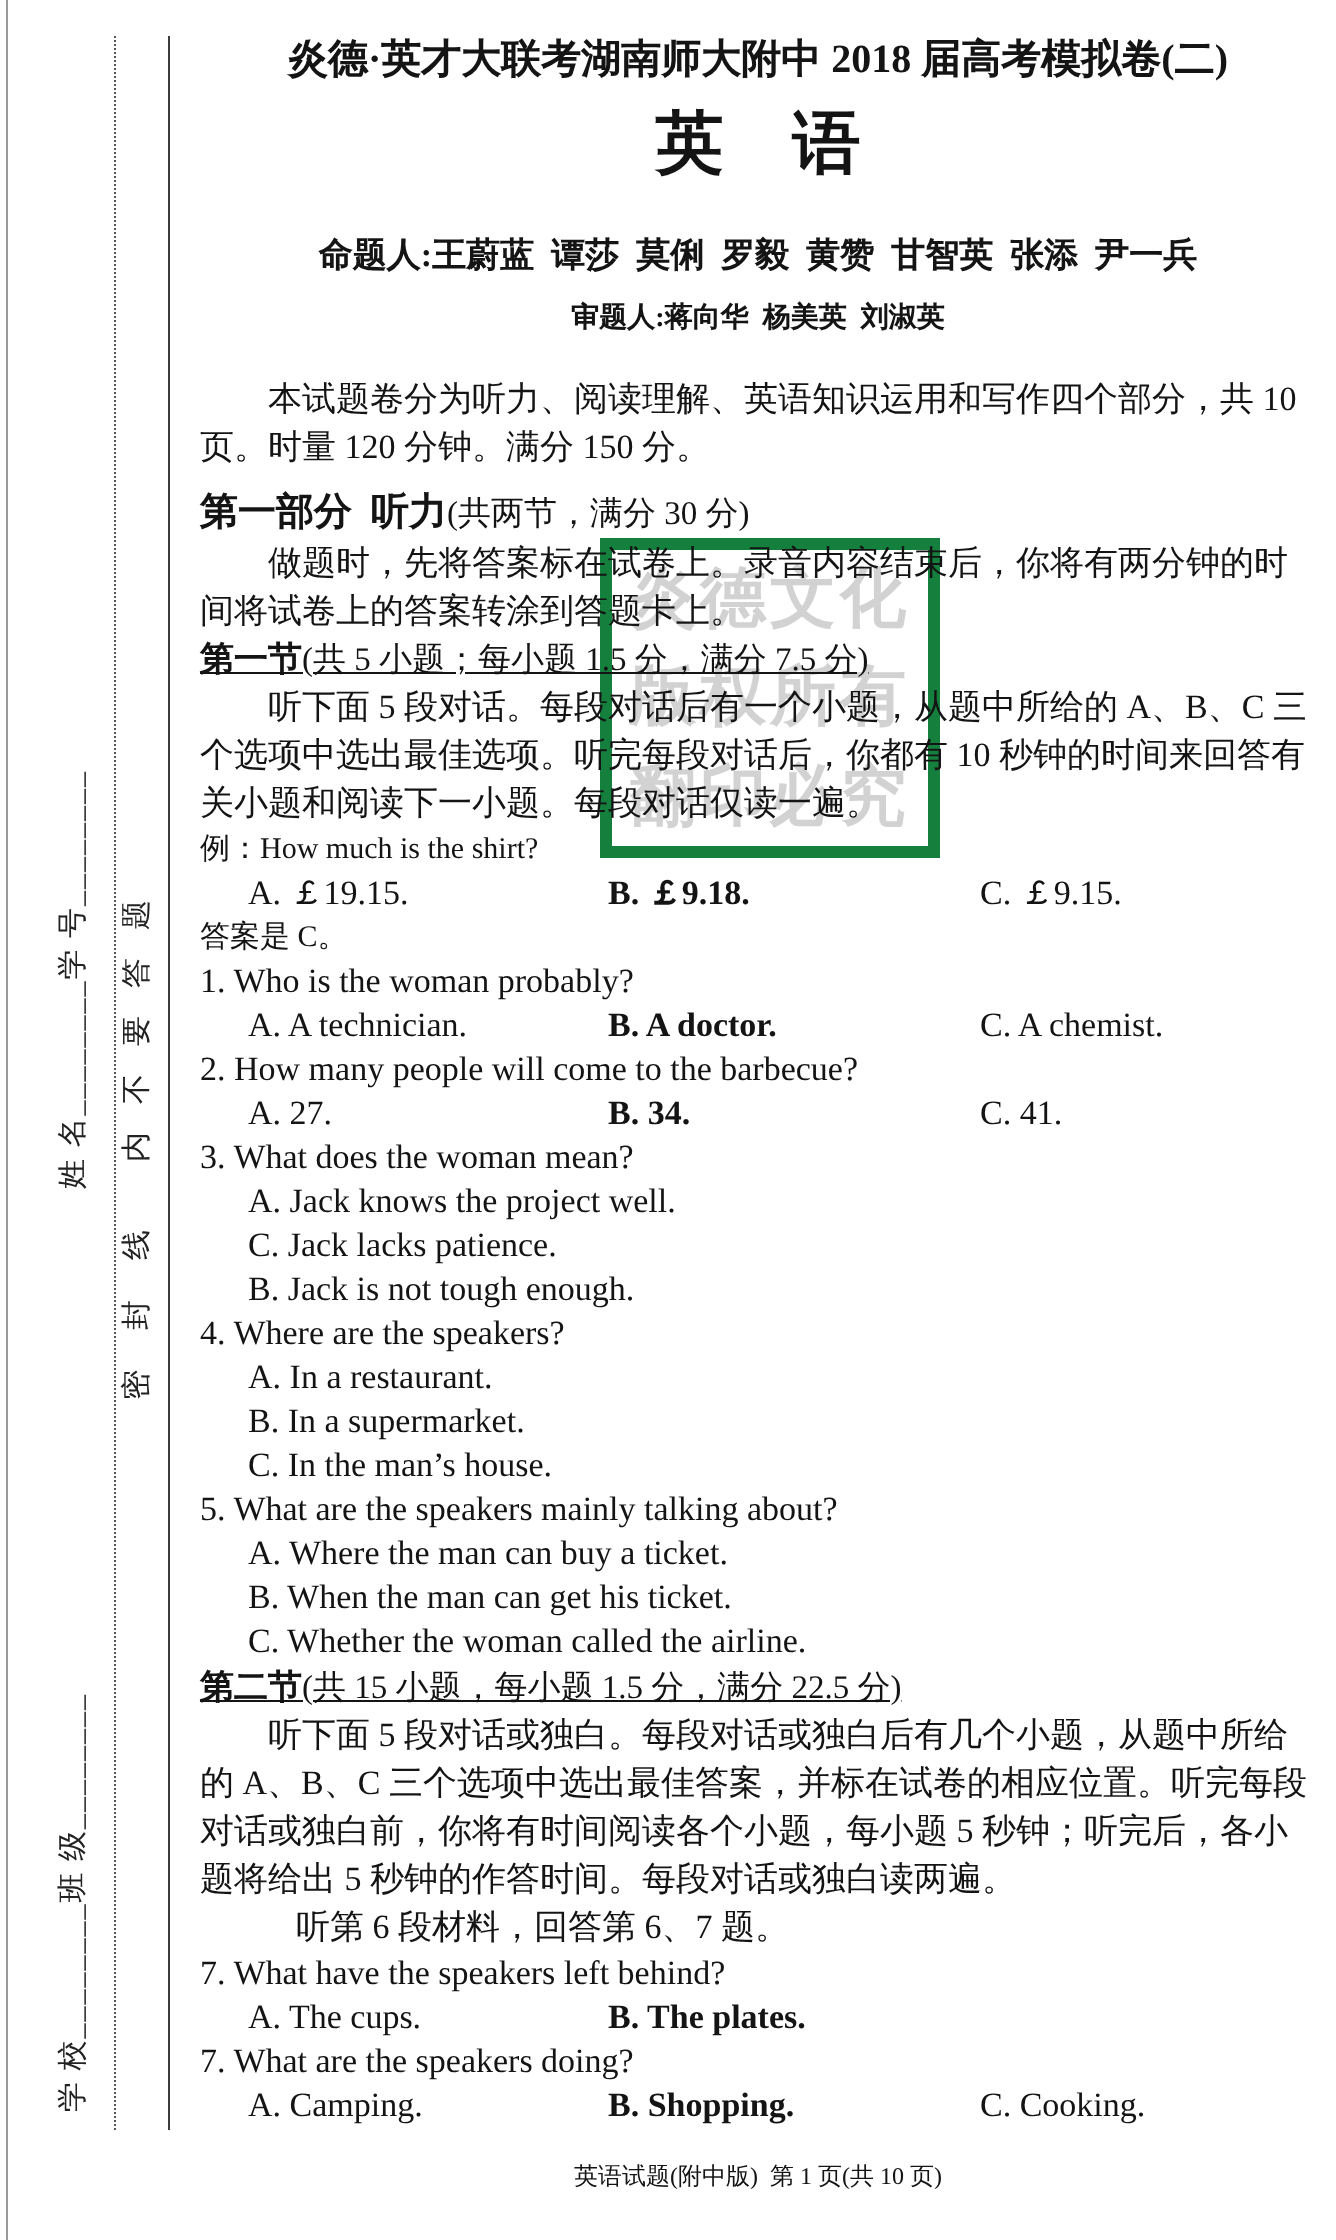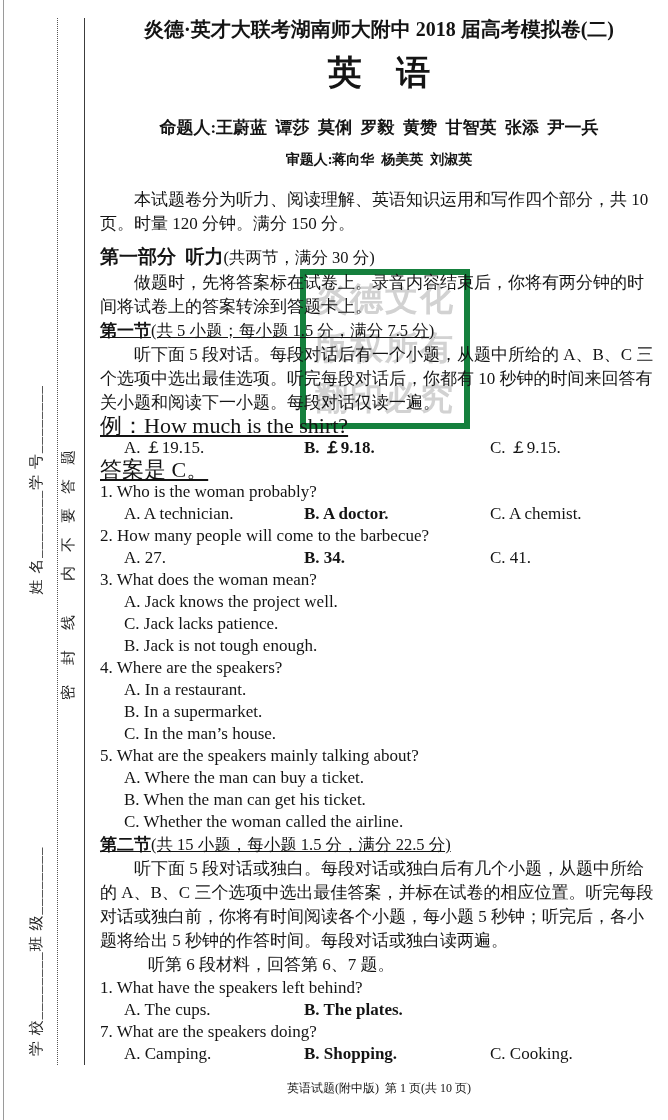--- a/index.html
+++ b/index.html
@@ -38,21 +38,21 @@
   .reviewers  { margin-top:8px;  text-align:center; font-size:14px; font-weight:bold; white-space:pre; line-height:24px; }
   .para { margin:0; margin-top:0; font-size:17px; line-height:24px; text-indent:2em; }
   .intro { margin-top:16px; }
   .part-heading { margin-top:8px; font-size:19px; font-weight:bold; line-height:26px; white-space:pre; }
   .part-heading .note, .sec-heading .note { font-weight:normal; font-size:16.5px; }
   .sec-heading { font-size:17px; font-weight:bold; line-height:24px; white-space:pre;text-decoration:underline; }
   .q-line   { font-size:17px; line-height:22px; }
   .opt-row  { display:flex; padding-left:24px; font-size:17px; line-height:22px; }
   .opt-row .c1 { width:180px; } .opt-row .c2 { width:186px;font-weight:bold; } .opt-row .c3 { flex:1; }
   .opt-stack > div { padding-left:24px; font-size:17px; line-height:22px; }
-  .plain-line { font-size:22px; line-height:22px;text-decoration:underline; }
+  .plain-line { font-size:15px; line-height:22px; }
   .lead-line  { font-size:17px; line-height:24px;margin-left:48px; }
   .footer { position:absolute; left:100px; top:1080px; width:558px; text-align:center; font-size:12px; z-index:2; white-space:pre; }
 </style>
 </head>
 <body>
 
 <div>
 
   <div class="edge-line"></div>
   <div class="seal-dotted"></div>
@@ -139,21 +139,21 @@
         <div>B. When the man can get his ticket.</div>
         <div>C. Whether the woman called the airline.</div>
       </div>
     </div>
 
     <div class="sec-heading"><span>第二节</span><span class="note">(共 15 小题，每小题 1.5 分，满分 22.5 分)</span></div>
     <p class="para">听下面 5 段对话或独白。每段对话或独白后有几个小题，从题中所给的 A、B、C 三个选项中选出最佳答案，并标在试卷的相应位置。听完每段对话或独白前，你将有时间阅读各个小题，每小题 5 秒钟；听完后，各小题将给出 5 秒钟的作答时间。每段对话或独白读两遍。</p>
     <div class="lead-line">听第 6 段材料，回答第 6、7 题。</div>
 
     <div>
-      <div class="q-line">1. What have the speakers left behind?</div>
+      <div class="q-line">7. What have the speakers left behind?</div>
       <div class="opt-row">
         <span class="c1">A. The cups.</span>
         <span class="c2">B. The plates.</span>
       </div>
     </div>
 
     <div>
       <div class="q-line">7. What are the speakers doing?</div>
       <div class="opt-row">
         <span class="c1">A. Camping.</span>

